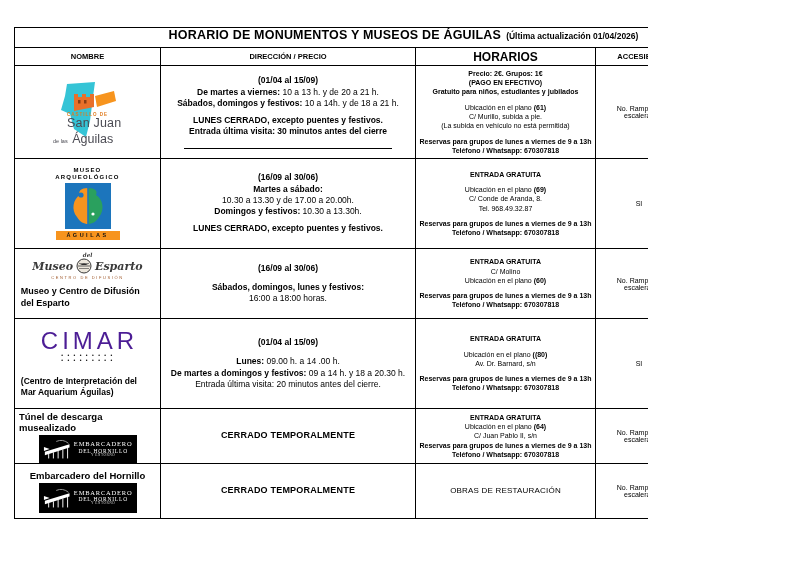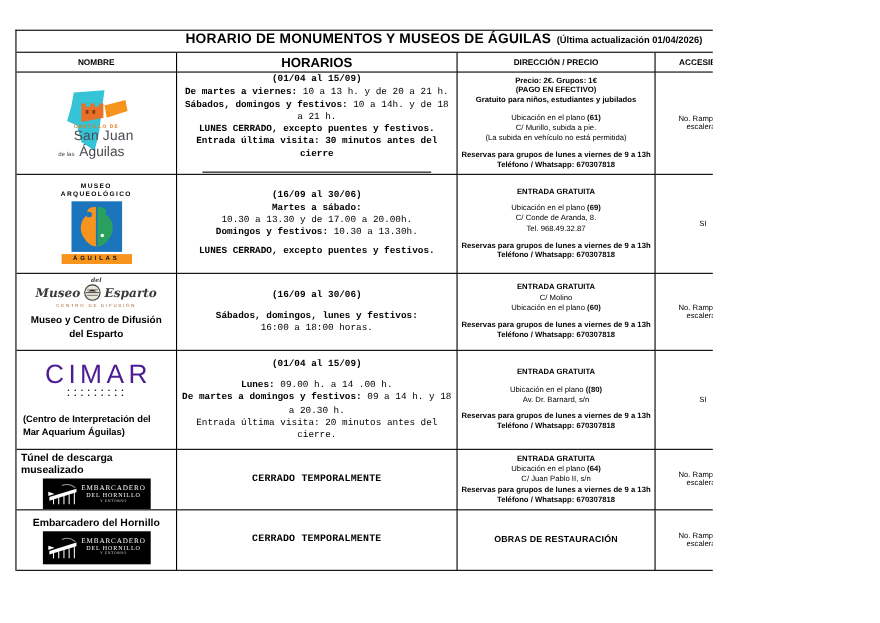--- a/index.html
+++ b/index.html
@@ -10,21 +10,21 @@
        grid-template-rows:20px 18px 93px 90px 70px 90px 55px 55px;
        border-top:1px solid #000;border-left:1px solid #000;box-sizing:border-box;}
   .c{border-right:1px solid #000;border-bottom:1px solid #000;box-sizing:border-box;overflow:hidden;
      display:flex;flex-direction:column;align-items:center;justify-content:center;}
   .title-cell{grid-column:1/-1;flex-direction:row;align-items:baseline;justify-content:center;gap:5px;font-weight:bold;}
   .title-main{font-size:12.5px;letter-spacing:.2px;}
   .title-suffix{font-size:8.5px;}
   .hdr{font-weight:bold;}
   .hdr-sm{font-size:7.5px;}
   .hdr-hor{font-size:12px;}
-  .hor-cell{font-size:8.5px;text-align:center;line-height:1.32;padding:2px 3px;font-family:Liberation Mono, monospace;}
+  .hor-cell{font-size:8.5px;text-align:center;line-height:1.32;padding:2px 3px;}
   .dir-cell{font-size:7px;text-align:center;line-height:1.33;padding:2px 2px;}
   .acc-cell{font-size:7px;text-align:center;padding:0 6px;}
   .exc-cell{font-size:6.8px;font-weight:bold;color:#cc3333;text-align:center;line-height:1.35;padding:0 5px;justify-content:flex-start;padding-top:10px;}
   .exc-gap{margin-top:8px;}.gap6{height:6px;}.gap8{height:8px;}
   .nowrap{white-space:nowrap;}
   .hr-line{width:84%;border-top:1.5px solid #000;margin-top:10px;}
   
   .castillo-wrap{display:flex;flex-direction:column;width:100%;}
   .castillo-svg{align-self:center;margin-top:2px;}
   .castillo-text{align-self:flex-start;margin-left:52px;margin-top:-26px;line-height:1;text-align:left;background:transparent;}
@@ -35,51 +35,51 @@
   
   .ma-top{font-size:6px;font-weight:bold;letter-spacing:1.2px;line-height:1.15;text-align:center;}
   .ma-box{width:46px;height:46px;background:#1c75bc;margin-top:2px;display:flex;align-items:center;justify-content:center;}
   .ma-bar{width:64px;height:9px;background:#f7941e;margin-top:2px;display:flex;align-items:center;justify-content:center;
           font-size:5.5px;font-weight:bold;letter-spacing:2.5px;color:#111;}
   
   .esp-row{position:relative;display:flex;align-items:center;gap:3px;font-family:"DejaVu Serif",serif;
            font-style:italic;font-weight:bold;color:#3a3a3a;font-size:11px;}
   .esp-del{position:absolute;top:-6px;left:50%;transform:translateX(-50%);font-size:5.5px;}
   .esp-caption{font-size:4px;letter-spacing:1.6px;color:#a05a2c;margin-top:1px;}
-  .esp-name{font-weight:bold;font-size:9px;margin-top:6px;text-align:center;width:92%;line-height:1.25;}
+  .esp-name{font-weight:bold;font-size:9px;margin-top:6px;text-align:left;width:92%;line-height:1.25;}
   
   .cimar-word{font-size:24px;letter-spacing:4px;color:#4c1d95;line-height:1;margin-left:4px;}
   .cimar-dots{font-size:5px;letter-spacing:1.5px;line-height:1.1;color:#111;font-weight:bold;}
   .cimar-sub{font-weight:bold;font-size:8.5px;margin-top:12px;text-align:left;width:92%;line-height:1.3;}
   
   .hornillo{width:98px;height:30px;background:#000;display:flex;align-items:center;padding:2px 4px;gap:3px;box-sizing:border-box;margin-top:2px;}
   .h-text{display:flex;flex-direction:column;align-items:center;line-height:1.1;font-family:"Liberation Serif",serif;color:#fff;}
   .ht1{font-size:6.5px;letter-spacing:.8px;}
   .ht2{font-size:5.5px;letter-spacing:.8px;}
   .ht3{font-size:3.5px;color:#cfcfcf;letter-spacing:.5px;}
   .name-title-left{font-weight:bold;font-size:9.5px;align-self:flex-start;padding-left:4px;padding-top:2px;}
   .name-title-center{font-weight:bold;font-size:9.5px;text-align:left;}
   .closed-line{font-weight:bold;font-size:9px;letter-spacing:.2px;}
-  .works-line{font-weight:bold;font-size:8px;letter-spacing:.2px;}
+  .works-line{font-weight:normal;font-size:8px;letter-spacing:.2px;}
   b{font-weight:bold;}
 </style>
 </head>
 <body>
 
 <div class="sheet">
   <div class="tbl">
 
     <div class="c title-cell">
       <span class="title-main">HORARIO DE MONUMENTOS Y MUSEOS DE ÁGUILAS</span>
       <span class="title-suffix">(Última actualización 01/04/2026)</span>
     </div>
 
     <div class="c hdr hdr-sm">NOMBRE</div>
+    <div class="c hdr hdr-sm">DIRECCIÓN / PRECIO</div>
     <div class="c hdr hdr-hor">HORARIOS</div>
-    <div class="c hdr hdr-sm">DIRECCIÓN / PRECIO</div>
     <div class="c hdr hdr-sm">ACCESIBLE</div>
     <div class="c hdr hdr-sm">Excepciones</div>
 
     <div class="c">
       <div class="castillo-wrap">
         <svg class="castillo-svg" width="62" height="58" viewBox="0 0 62 58">
           <path d="M10,3 L38,1 L36,16 L33,40 L29,56 L17,48 L13,33 L4,29 L8,15 Z" fill="#35c4d6"></path>
           <path d="M17,13 h4 v3 h4 v-3 h4 v3 h4 v-3 h4 v13 l-20,4 Z" fill="#e8702a"></path>
           <polygon points="38,15 57,10 59,20 40,26" fill="#f7941e"></polygon>
           <rect x="21" y="19" width="2.5" height="3.5" fill="#8a3c12"></rect>

